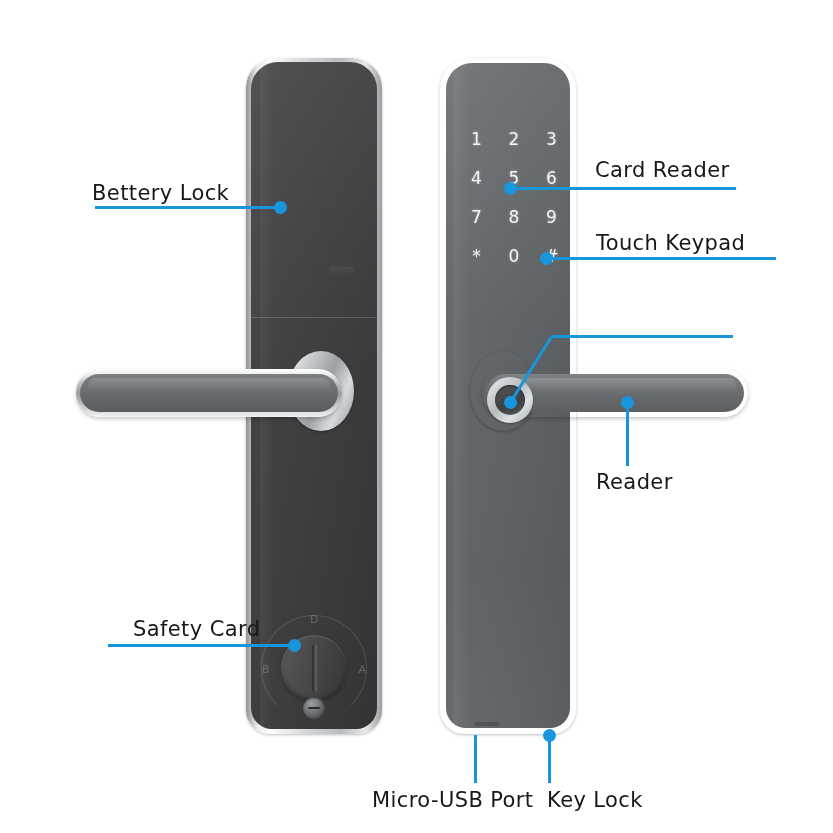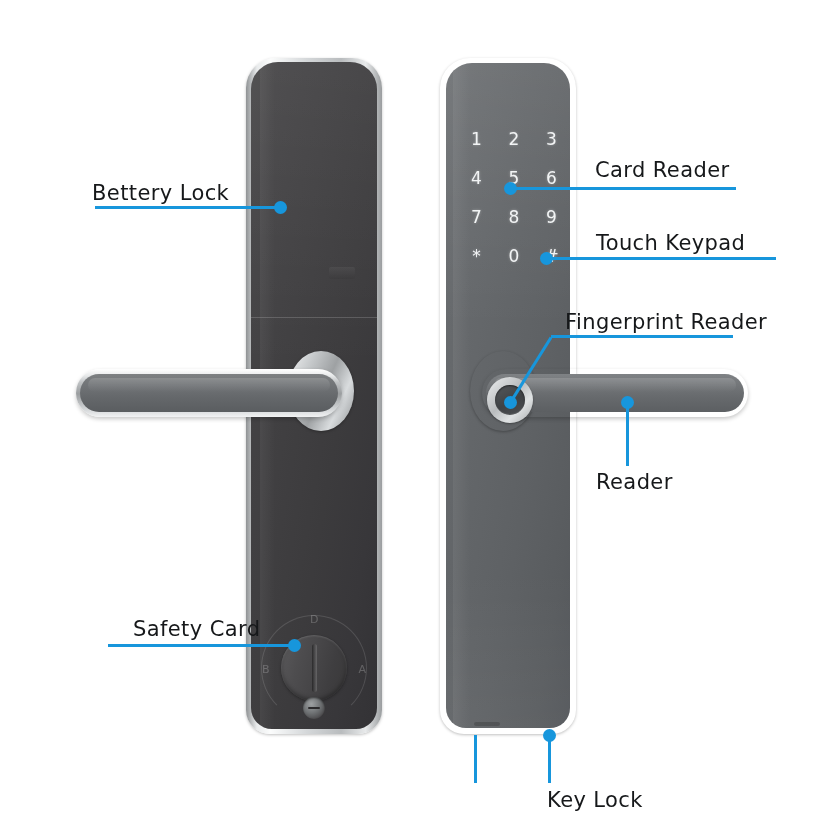--- a/index.html
+++ b/index.html
@@ -422,32 +422,32 @@
   <div class="lead-dot" style="left:274px; top:201px;"></div>
 
   <div class="anno-text" style="left:595px; top:160px;">Card Reader</div>
   <div class="lead-line" style="left:512px; top:187px; width:224px;"></div>
   <div class="lead-dot" style="left:504px; top:182px;"></div>
 
   <div class="anno-text" style="left:596px; top:233px;">Touch Keypad</div>
   <div class="lead-line" style="left:548px; top:257px; width:228px;"></div>
   <div class="lead-dot" style="left:540px; top:252px;"></div>
 
-  <div class="anno-text" style="left:565px; top:312px;">Fingerprint Reader</div>
   <div class="lead-line" style="left:551px; top:335px; width:182px;"></div>
   <div class="lead-diag" style="left:551px; top:336px; width:78px; transform:rotate(122deg);"></div>
   <div class="lead-dot" style="left:504px; top:396px;"></div>
 
   <div class="anno-text" style="left:596px; top:472px;">Reader</div>
   <div class="lead-line vert" style="left:626px; top:402px; height:64px;"></div>
   <div class="lead-dot" style="left:621px; top:396px;"></div>
 
   <div class="anno-text" style="left:133px; top:619px;">Safety Card</div>
   <div class="lead-line" style="left:108px; top:644px; width:190px;"></div>
   <div class="lead-dot" style="left:288px; top:639px;"></div>
 
+  <div class="anno-text" style="left:372px; top:790px;">Micro-USB Port</div>
   <div class="lead-line vert" style="left:474px; top:735px; height:48px;"></div>
 
   <div class="anno-text" style="left:547px; top:790px;">Key Lock</div>
   <div class="lead-line vert" style="left:548px; top:735px; height:48px;"></div>
   <div class="lead-dot" style="left:543px; top:729px;"></div>
 
 </div>
 
 </body></html>

